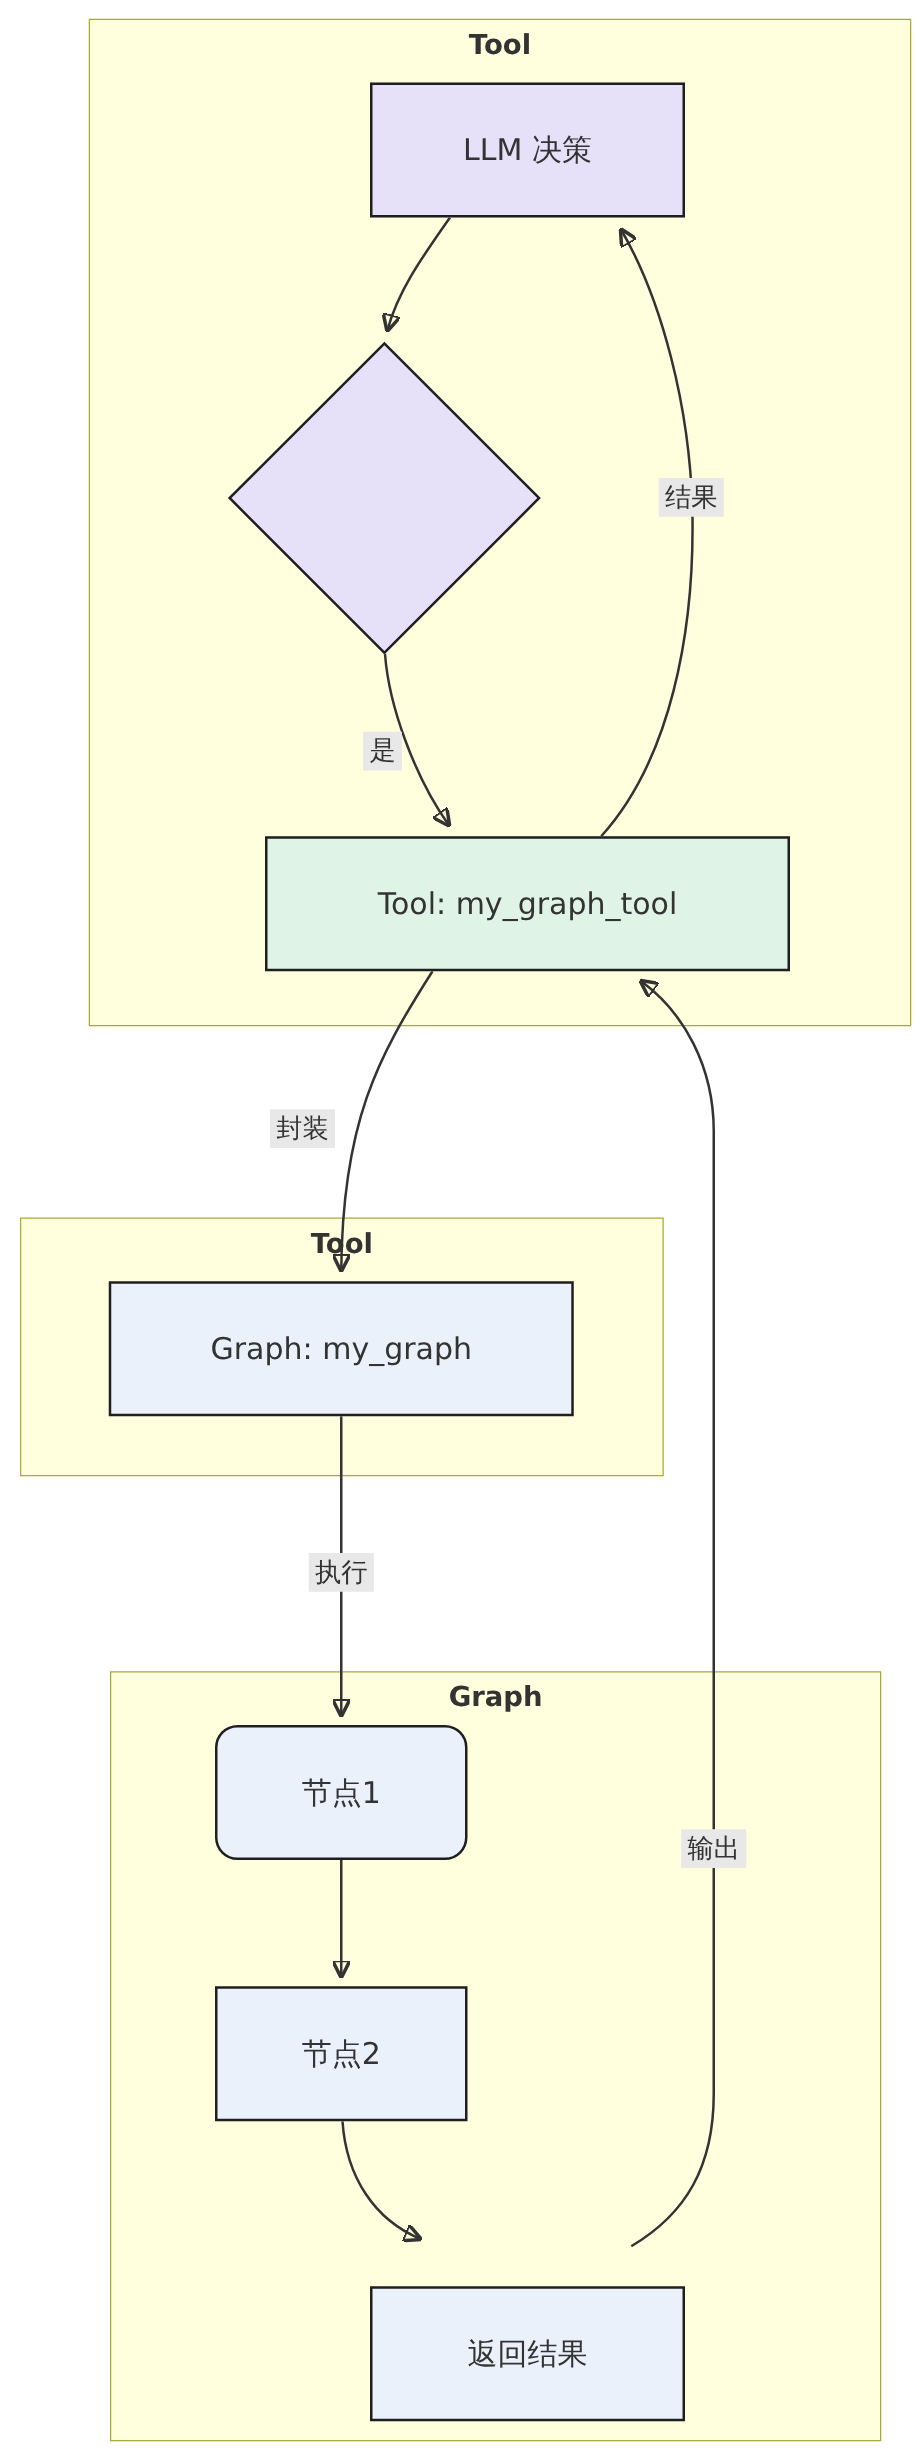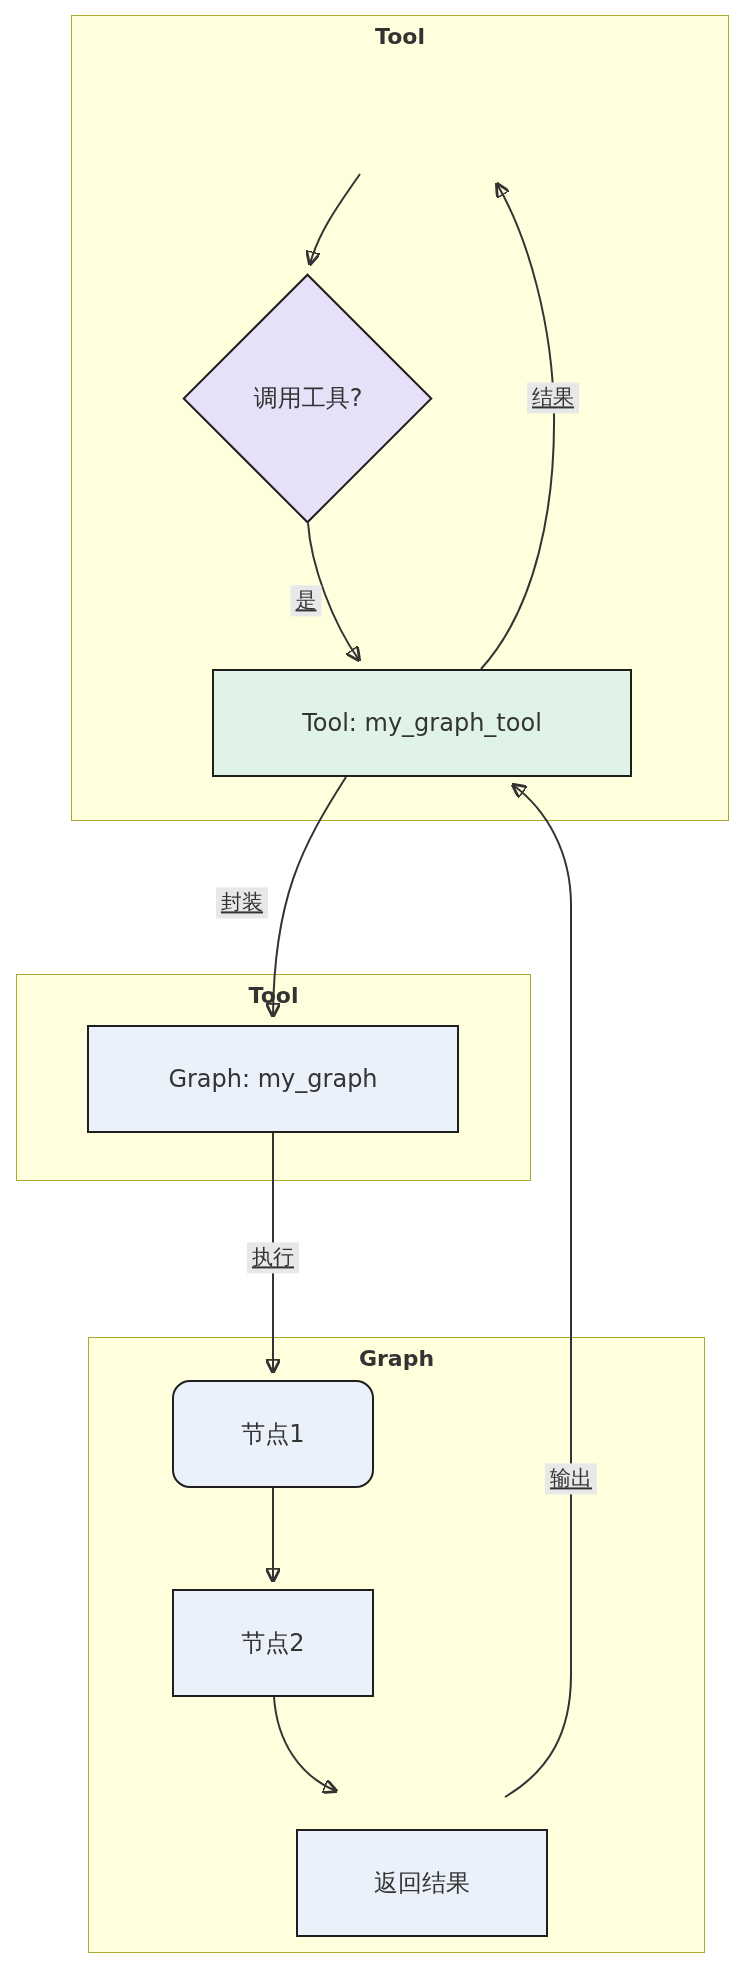--- a/index.html
+++ b/index.html
@@ -70,21 +70,20 @@
   .edge-label {
     position: absolute;
     transform: translate(-50%, -50%);
     background: var(--c-edge_label_bg, #e8e8e8);
     padding: 3px 5px;
     font-size: 21px;
     line-height: 1.2;
     color: var(--c-text_color, #333);
     z-index: 2;
     white-space: nowrap;
-    text-decoration: underline;
   }
 </style>
 </head>
 <body>
 
 <div class="canvas">
 
   <div class="cluster" style="left:71px; top:15px; width:658px; height:806px;">
     <div class="cluster-title">Tool</div>
   </div>
@@ -112,23 +111,25 @@
     <path d="M 274 1697 C 277 1742 300 1776 336 1791" marker-end="url(#arrow)"></path>
     <path d="M 505 1797 C 549 1771 571 1733 571 1675 L 571 905 C 571 853 547 810 513 785" marker-end="url(#arrow)"></path>
   </svg>
 
   <div class="edge-label" style="left:306px; top:601px;">是</div>
   <div class="edge-label" style="left:553px; top:398px;">结果</div>
   <div class="edge-label" style="left:242px; top:903px;">封装</div>
   <div class="edge-label" style="left:273px; top:1258px;">执行</div>
   <div class="edge-label" style="left:571px; top:1446px;margin-top:33px;">输出</div>
 
+  <div class="node purple" style="left:296px; top:66px; width:252px; height:108px;">
+    <span>LLM 决策</span>
+  </div>
 
   <div class="diamond-shape"></div>
-  <div class="diamond-label">调用工具?</div>
 
   <div class="node" style="left:87px; top:1025px; width:372px; height:108px;">
     <span>Graph: my_graph</span>
   </div>
 
   <div class="node green" style="left:212px; top:669px; width:420px; height:108px;">
     <span>Tool: my_graph_tool</span>
   </div>
 
   <div class="node" style="left:172px; top:1380px; width:202px; height:108px;border-radius:18px;">

